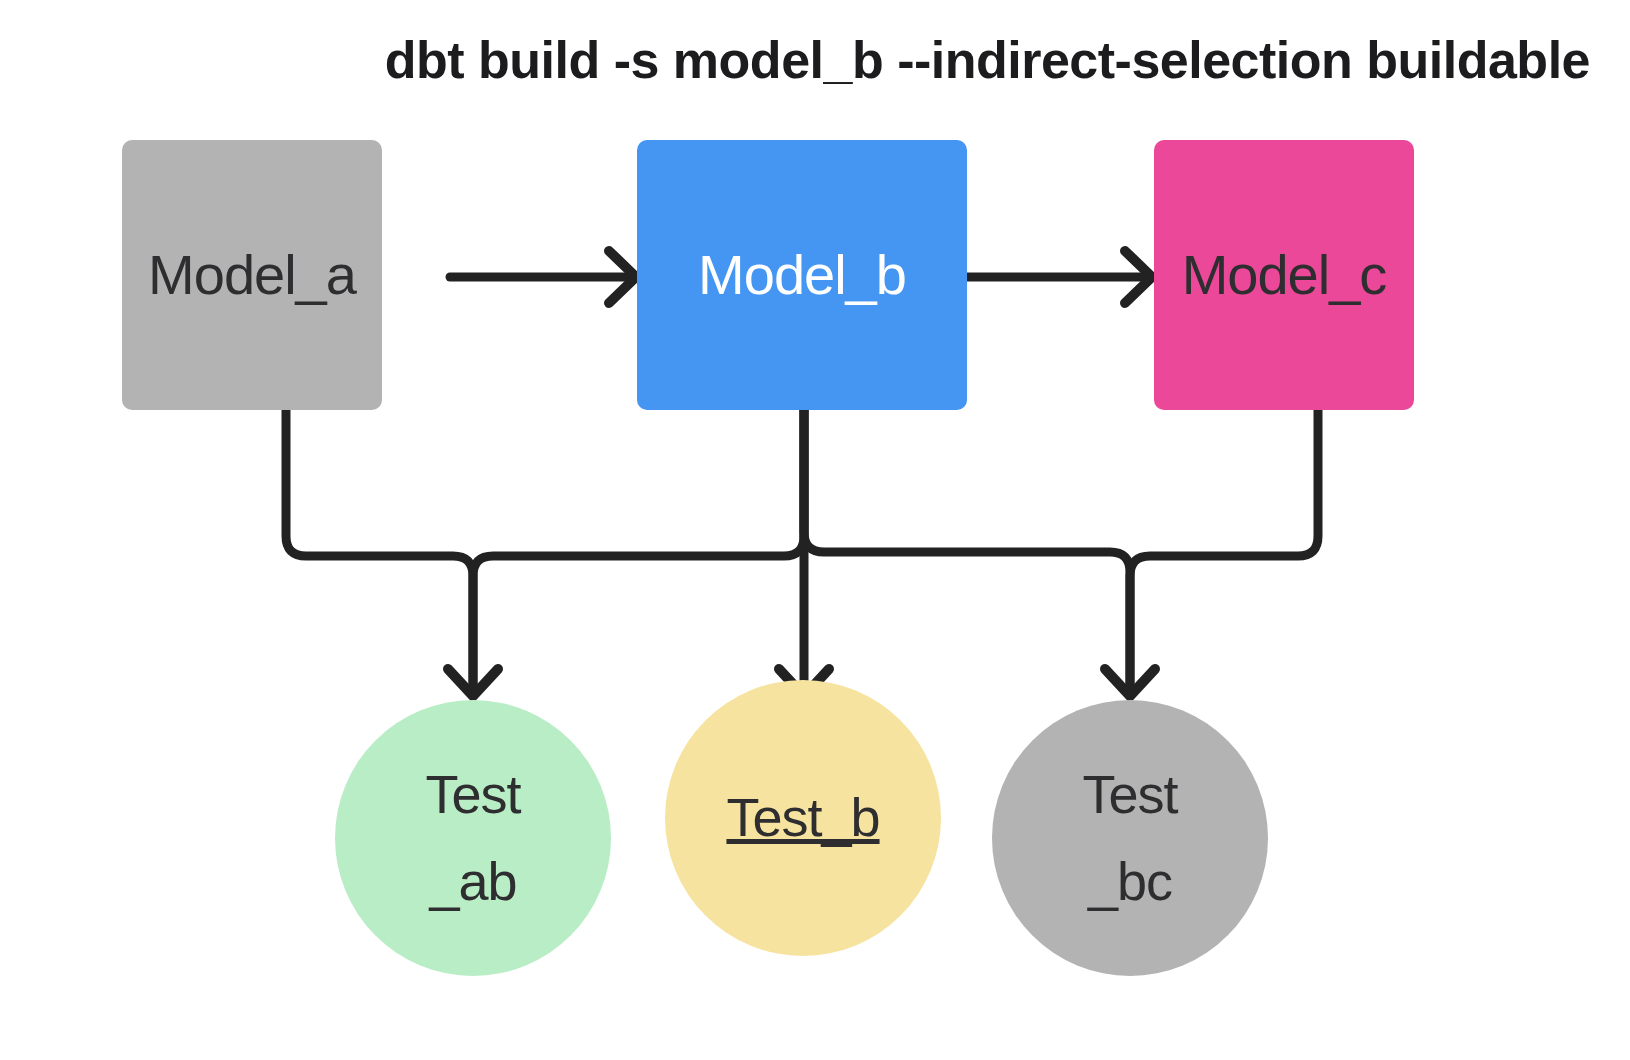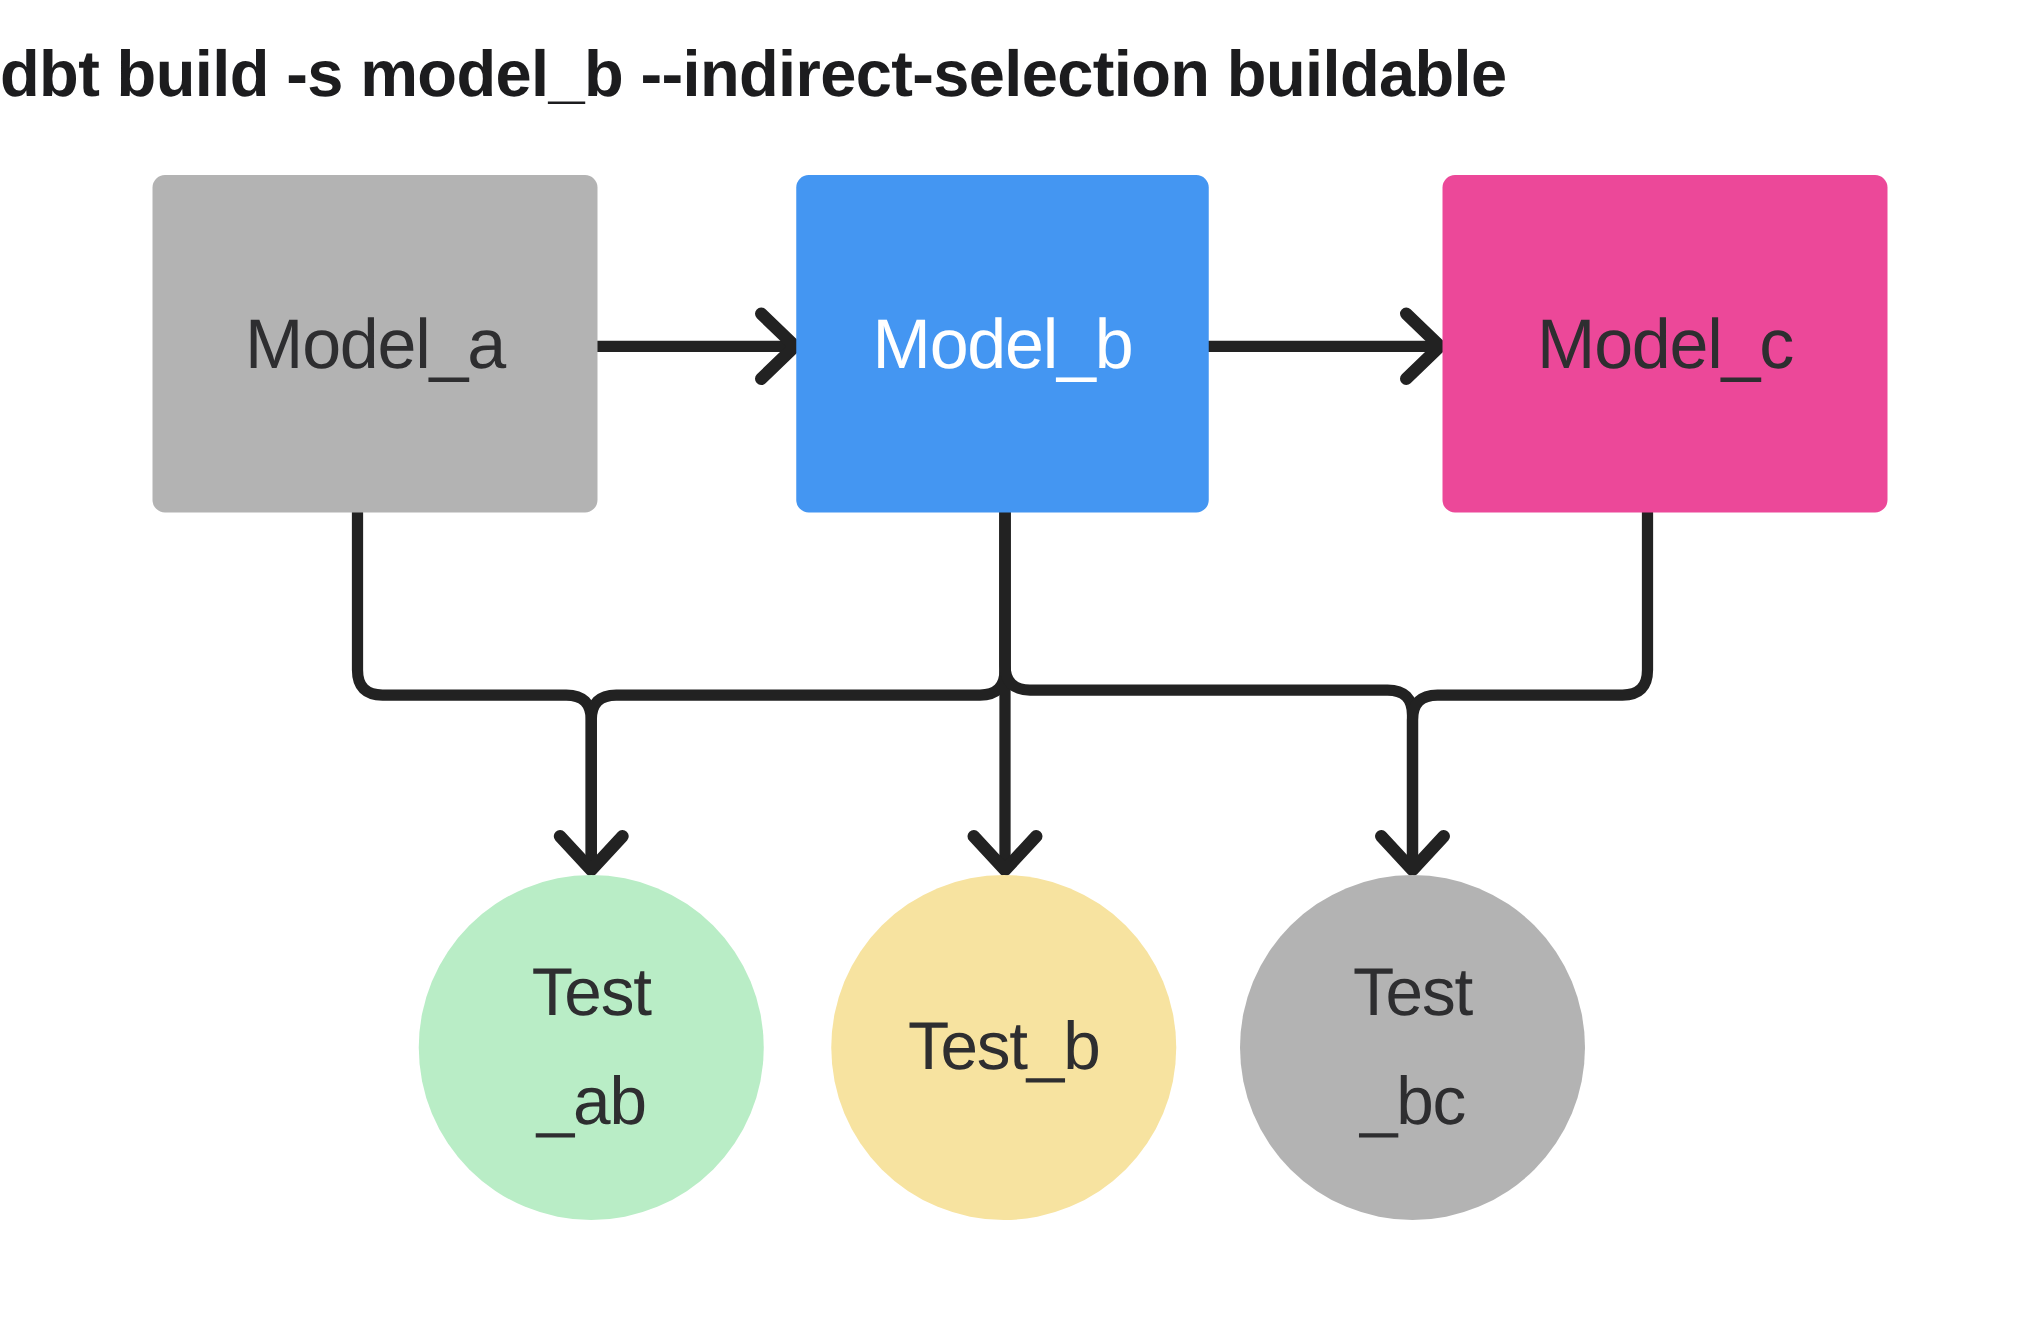--- a/index.html
+++ b/index.html
@@ -9,21 +9,21 @@
     height: 1060px;
     background: #ffffff;
     overflow: hidden;
     font-family: "Liberation Sans", "DejaVu Sans", sans-serif;
   }
   .title {
     position: absolute;
     top: 30px;
     left: 0;
     width: 1590px;
-    text-align: left;
+    text-align: right;
     font-size: 52px;
     font-weight: 600;
     letter-spacing: -0.5px;
     color: #1c1c1e;
     white-space: nowrap;
   }
   .edges {
     position: absolute;
     inset: 0;
     width: 1630px;
@@ -37,27 +37,27 @@
     flex-direction: column;
     align-items: center;
     justify-content: center;
     text-align: center;
     color: #2e2e30;
     font-size: 56px;
     font-weight: 500;
     letter-spacing: -1px;
     line-height: 1.25;
   }
-  .node.rect { width: 356px; height: 270px; border-radius: 10px; }
+  .node.rect { width: 260px; height: 270px; border-radius: 10px; }
   .node.circle { width: 276px; height: 276px; border-radius: 50%; font-size: 54px; line-height: 1.62; }
   #model-a { left: 122px; top: 140px; }
   #model-b { left: 637px; top: 140px; width: 330px; color: #ffffff; justify-content: center; }
   #model-c { left: 1154px; top: 140px; }
   #test-ab { left: 335px; top: 700px; }
-  #test-b  { left: 665px; top: 700px; }
+  #test-b  { left: 665px; top: 680px; text-decoration: underline; }
   #test-bc { left: 992px; top: 700px; }
 </style>
 </head>
 <body>
 
 <div class="canvas">
 
   <div class="title">dbt build -s model_b --indirect-selection buildable</div>
 
   <svg class="edges" viewBox="0 0 1630 1060" xmlns="http://www.w3.org/2000/svg">

